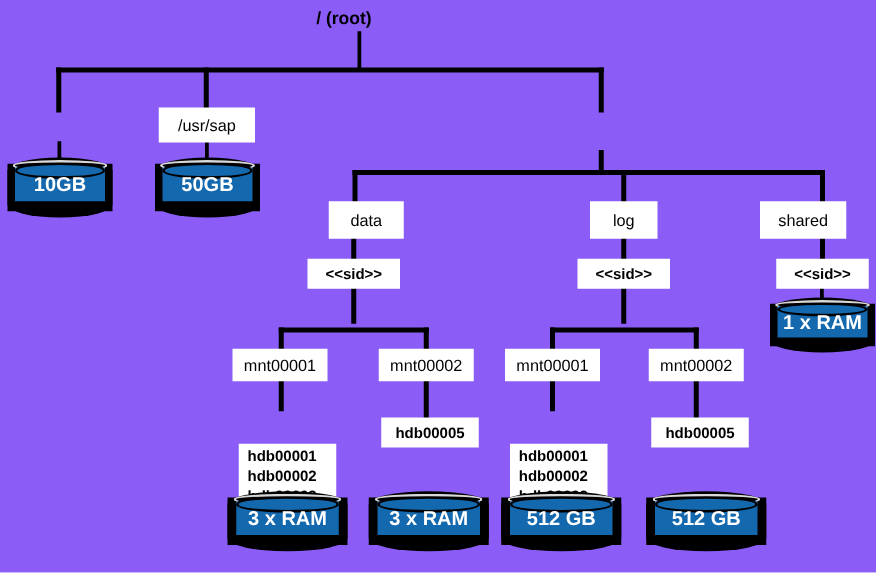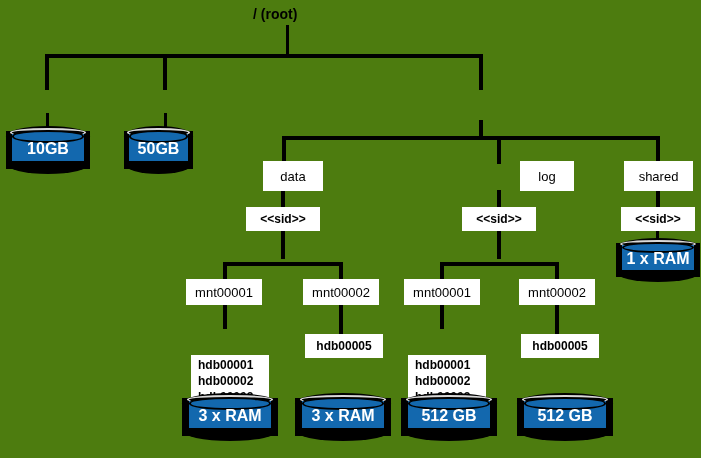--- a/index.html
+++ b/index.html
@@ -4,21 +4,21 @@
 <style>
   html, body {
     margin: 0;
     padding: 0;
     background: #ffffff;
   }
   #canvas {
     position: relative;
     width: 701px;
     height: 458px;
-    background: #4d7c0f;
+    background: #8b5cf6;
     overflow: hidden;
     font-family: "Liberation Sans", sans-serif;
   }
   
   .line {
     position: absolute;
     background: #000000;
   }
   
   .node {
@@ -130,51 +130,52 @@
   <div class="root-label" style="left:253px; top:6px;">/ (root)</div>
 
   <div class="line" style="left:286px; top:25px; width:3px; height:31px;"></div>
 
   <div class="line" style="left:45px; top:54px; width:438px; height:4px;"></div>
 
   <div class="line" style="left:45px; top:54px; width:4px; height:36px;"></div>
   <div class="line" style="left:163px; top:54px; width:4px; height:36px;"></div>
   <div class="line" style="left:479px; top:54px; width:4px; height:36px;"></div>
 
+  <div class="node" style="left:127px; top:86px; width:77px; height:28px;">/usr/sap</div>
 
   <div class="line" style="left:46px; top:113px; width:3px; height:19px;"></div>
   <div class="line" style="left:164px; top:113px; width:3px; height:19px;"></div>
 
   <div class="disk" style="left:6px; top:126px; width:84px; height:48px;">
     <div class="shell"></div>
     <div class="shell-body"></div>
     <div class="inner-body"></div>
     <div class="inner-top"></div>
     <div class="cap-hi"></div>
     <div class="label">10GB</div>
   </div>
 
-  <div class="disk" style="left:124px; top:126px; width:69px; height:48px;">
+  <div class="disk" style="left:124px; top:126px; width:84px; height:48px;">
     <div class="shell"></div>
     <div class="shell-body"></div>
     <div class="inner-body"></div>
     <div class="inner-top"></div>
     <div class="cap-hi"></div>
     <div class="label">50GB</div>
   </div>
 
   <div class="line" style="left:479px; top:120px; width:4px; height:19px;"></div>
   <div class="line" style="left:282px; top:136px; width:378px; height:4px;"></div>
   <div class="line" style="left:282px; top:136px; width:4px; height:28px;"></div>
   <div class="line" style="left:497px; top:136px; width:4px; height:28px;"></div>
   <div class="line" style="left:656px; top:136px; width:4px; height:28px;"></div>
 
   <div class="node" style="left:253px; top:161px; width:60px; height:30px;margin-left:10px;">data</div>
-  <div class="node" style="left:472px; top:161px; width:54px; height:30px;margin-left:48px;">log</div>
-  <div class="node" style="left:624px; top:161px; width:69px; height:30px;">shared</div>
+  <div class="node" style="left:472px; top:161px; width:54px; height:30px;">log</div>
+  <div class="node" style="left:608px; top:161px; width:69px; height:30px;">shared</div>
 
   <div class="line" style="left:281px; top:190px; width:4px; height:18px;"></div>
   <div class="line" style="left:497px; top:190px; width:4px; height:18px;"></div>
   <div class="line" style="left:656px; top:190px; width:4px; height:18px;"></div>
 
   <div class="node bold small" style="left:246px; top:207px; width:74px; height:24px;">&lt;&lt;sid&gt;&gt;</div>
   <div class="node bold small" style="left:462px; top:207px; width:74px; height:24px;">&lt;&lt;sid&gt;&gt;</div>
   <div class="node bold small" style="left:621px; top:207px; width:74px; height:24px;">&lt;&lt;sid&gt;&gt;</div>
 
   <div class="line" style="left:656px; top:230px; width:3px; height:11px;"></div>

